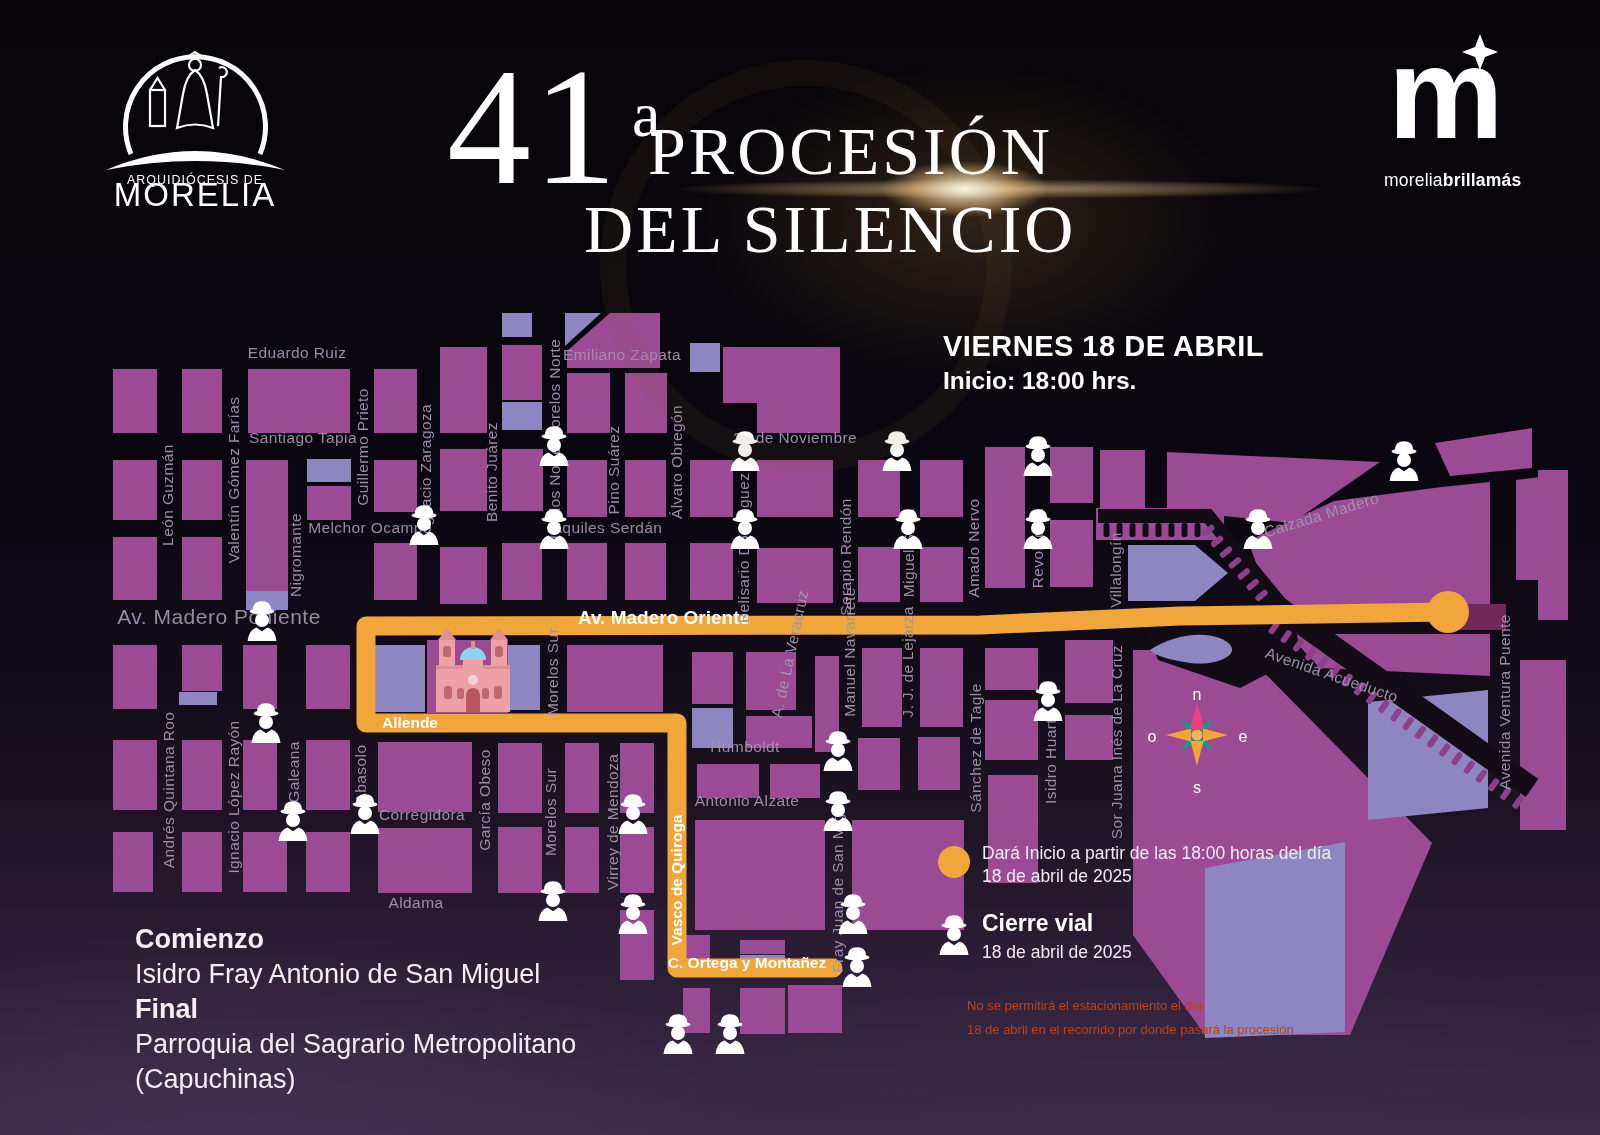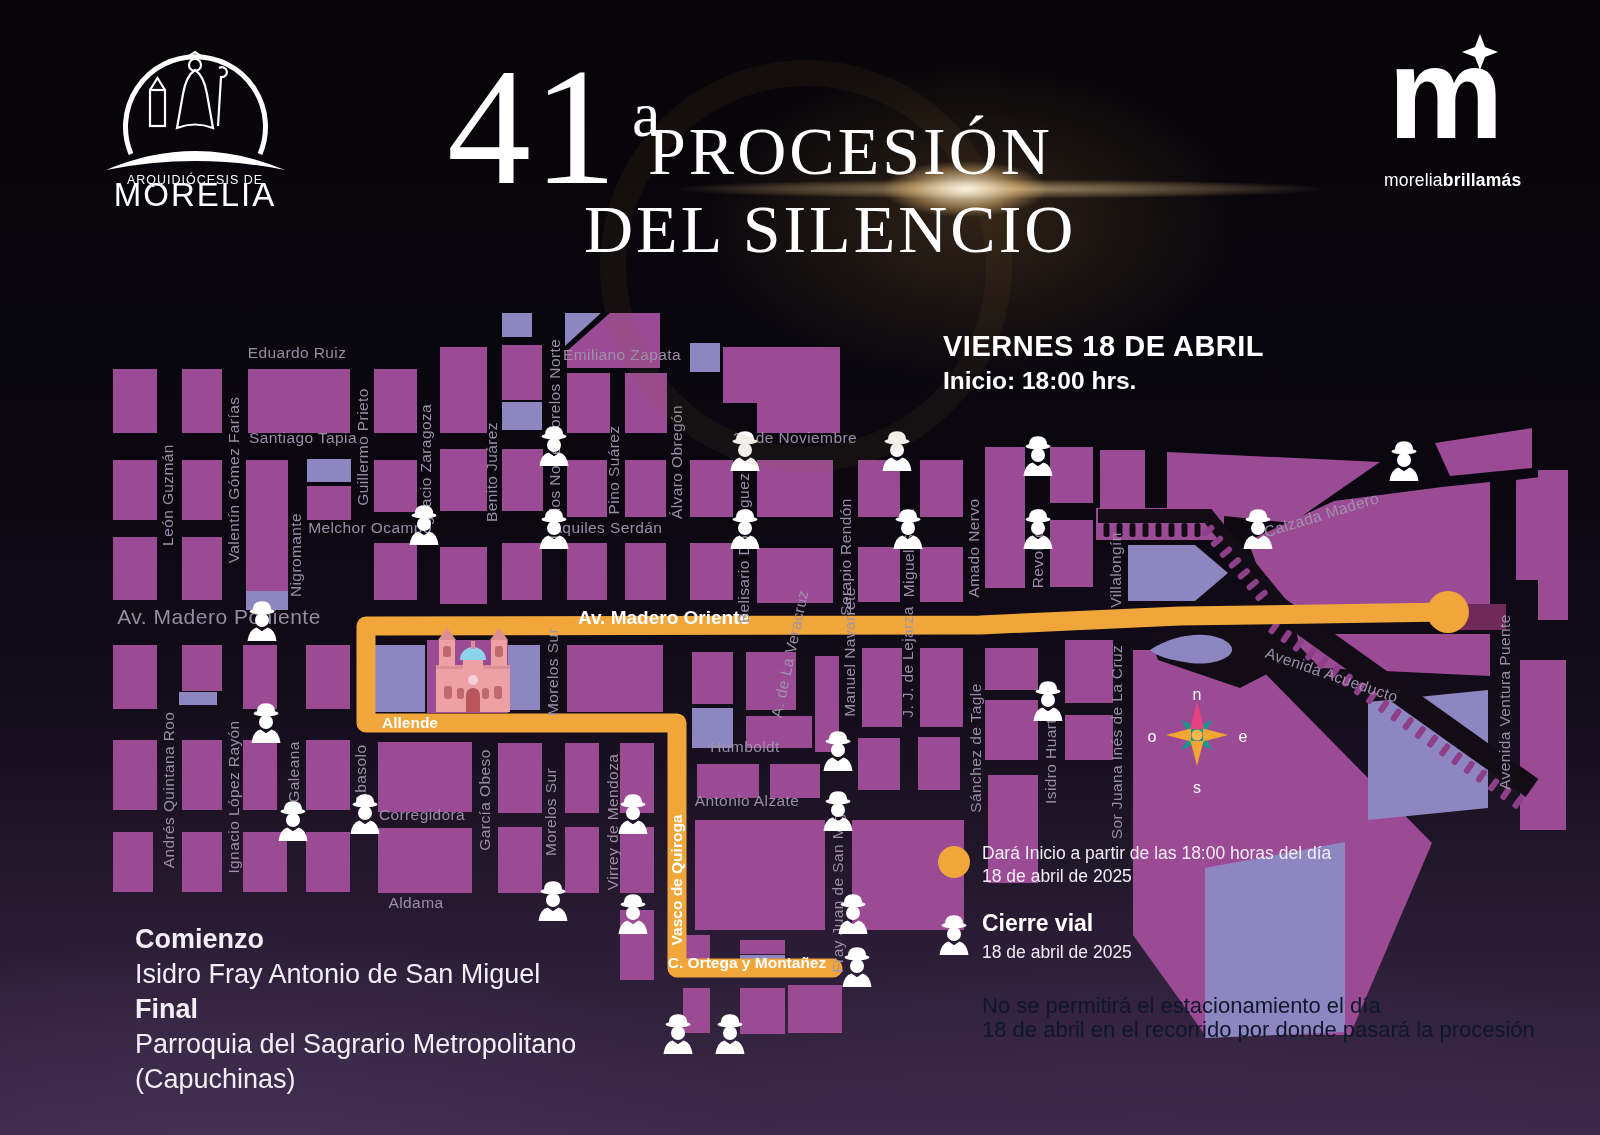--- a/index.html
+++ b/index.html
@@ -37,21 +37,21 @@
   .routeinfo{left:135px;top:922px;color:#f3eef6;font-size:27px;line-height:35px;}
   .routeinfo .b{font-weight:bold;}
   
   .legend{left:938px;top:842px;color:#fff;}
   .leg-row{position:relative;margin-bottom:22px;}
   .leg-dot{position:absolute;left:0;top:4px;width:32px;height:32px;border-radius:50%;background:#f0a63b;}
   .leg-ico{position:absolute;left:-4px;top:0px;}
   .leg-body{margin-left:44px;}
   .leg-title{font-size:23px;font-weight:bold;margin-bottom:4px;}
   .leg-desc{font-size:17.5px;line-height:23px;color:#f1ebf4;}
-  .leg-note{margin-left:44px;margin-top:30px;font-size:22px;line-height:24px;color:#0f172a;}
+  .leg-note{margin-left:29px;margin-top:30px;font-size:13px;line-height:24px;color:#c2410c;}
   svg text{font-family:"Liberation Sans",sans-serif;}
   .sl{fill:#a294ae;font-size:15.5px;letter-spacing:.4px;opacity:.95;}
   .bl{fill:#978aa2;font-size:21px;letter-spacing:.5px;}
   .rl{fill:#ffffff;font-weight:bold;}
 </style>
 </head>
 <body>
 
 <svg class="abs" style="left:0;top:0;" width="1600" height="1135" viewBox="0 0 1600 1135">
   <defs>

